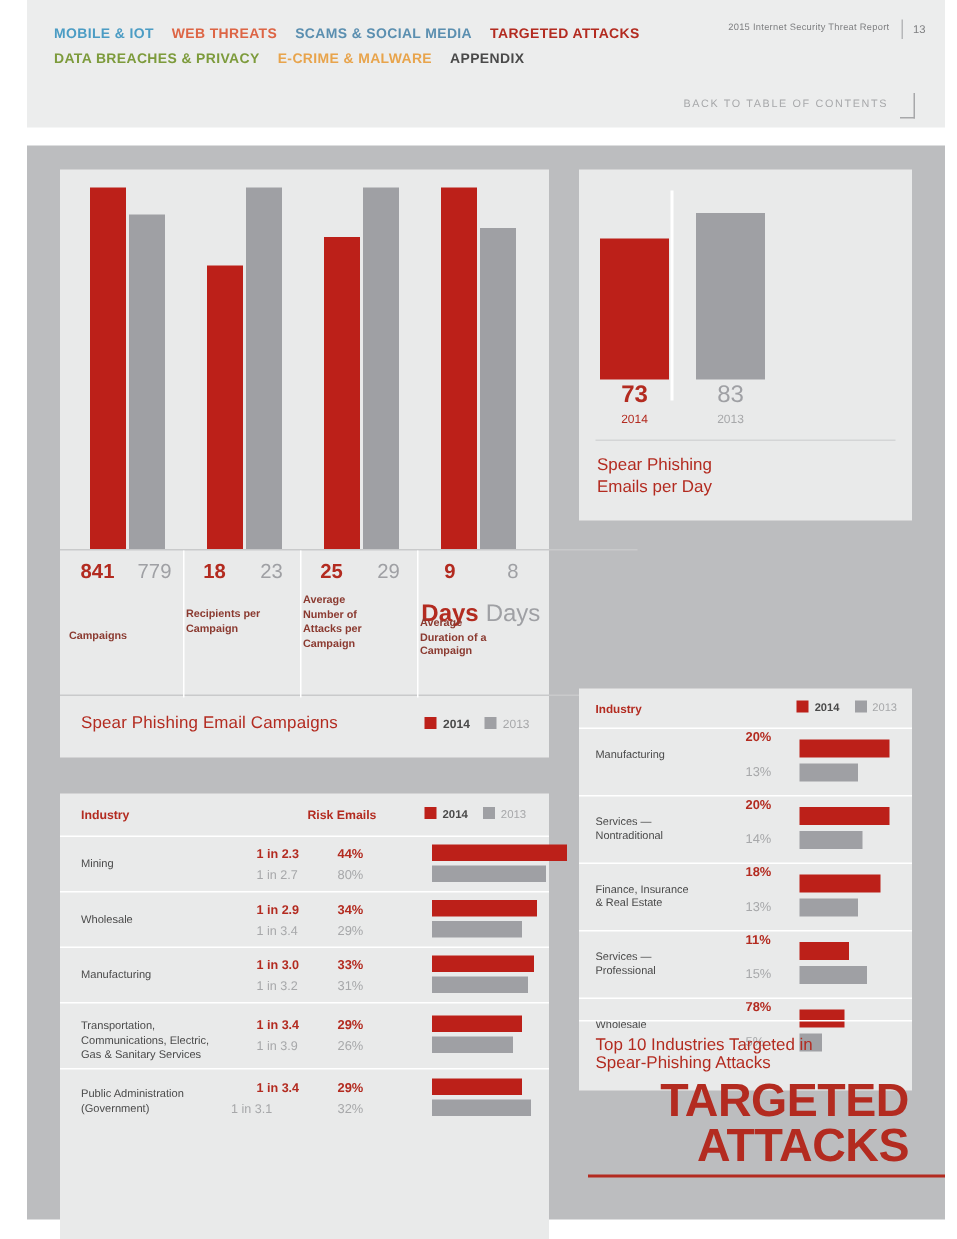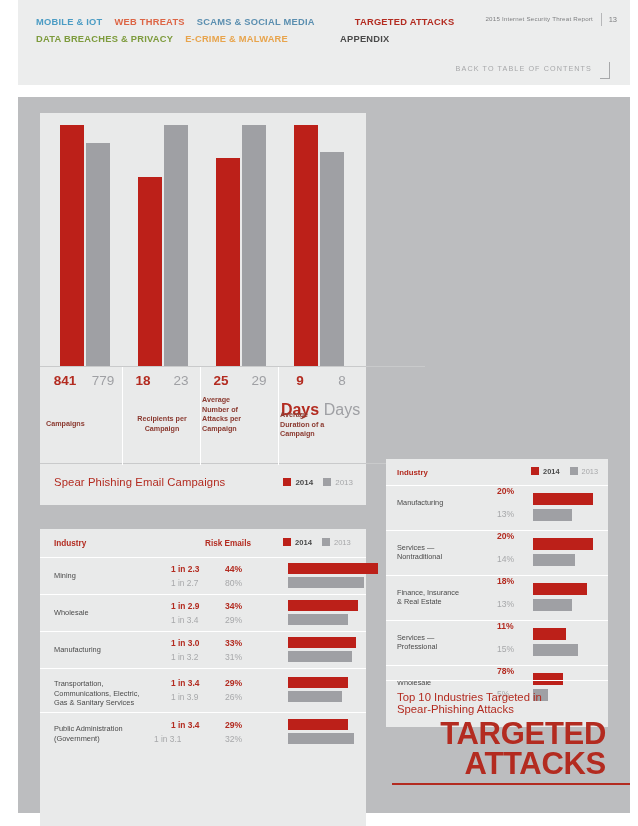--- a/index.html
+++ b/index.html
@@ -19,24 +19,24 @@
   .nav {
     position: absolute; left: 18px; top: 14px;
     font-size: 9.3px; font-weight: bold; letter-spacing: 0.25px;
     line-height: 17px;
   }
   .nav a { text-decoration: none; margin-right: 12px; white-space: nowrap; }
   .nav-row { display: block; }
   .c-mobile   { color: #4b9cc4; }
   .c-web      { color: #dd6545; }
   .c-scams    { color: #5b8fb0; }
-  .c-targeted { color: #b32b20; margin-left: 28px; }
+  .c-targeted { color: #b32b20; }
   .c-data     { color: #7d9b3c; }
   .c-ecrime   { color: #e8a44c; }
-  .c-appendix { color: #4a4a4a; margin-left: 40px; }
+  .c-appendix { color: #4a4a4a; }
 
   .rpt {
     position: absolute; right: 37px; top: 15px;
     font-size: 6.2px; color: #7e7f81; letter-spacing: 0.2px; white-space: nowrap;
   }
   .rpt-sep {
     position: absolute; right: 28px; top: 13px;
     width: 1px; height: 13px; background: #b6b7b9;
   }
   .rpt-page {
@@ -242,21 +242,21 @@
           <div class="val y13">779</div>
         </div>
         <div class="cap" style="left:6px;width:76px;top:52px;">Campaigns</div>
 
         <div class="cell" style="left:84px;width:38px;">
           <div class="val y14">18</div>
         </div>
         <div class="cell" style="left:122px;width:38px;">
           <div class="val y13">23</div>
         </div>
-        <div class="cap" style="left:84px;width:76px;top:47px;text-align:center;">Recipients per<br>Campaign</div>
+        <div class="cap" style="left:84px;width:76px;top:37px;">Recipients per<br>Campaign</div>
 
         <div class="cell" style="left:162px;width:38px;">
           <div class="val y14">25</div>
         </div>
         <div class="cell" style="left:200px;width:38px;">
           <div class="val y13">29</div>
         </div>
         <div class="cap" style="left:162px;width:76px;top:28px;">Average<br>Number of<br>Attacks per<br>Campaign</div>
 
         <div class="cell" style="left:240px;width:40px;">
@@ -356,20 +356,33 @@
         <div class="rr-ratio rr-14" style="left:131px;top:7px;">1 in 3.4</div>
         <div class="rr-pct   rr-14" style="left:185px;top:7px;">29%</div>
         <div class="rr-ratio rr-13" style="left:114px;top:21px;">1 in 3.1</div>
         <div class="rr-pct   rr-13" style="left:185px;top:21px;">32%</div>
         <div class="rr-bar y14" style="left:248px;top:6px;width:60px;"></div>
         <div class="rr-bar y13" style="left:248px;top:20px;width:66px;"></div>
       </div>
 
     </div>
 
+    <div class="panel p-epd">
+      <div class="epd-chart">
+        <div class="epd-bar y14" style="height:94px;"></div>
+        <div class="epd-bar y13" style="height:111px;"></div>
+      </div>
+      <div class="epd-mid"></div>
+      <div class="epd-num y14">73</div>
+      <div class="epd-num y13">83</div>
+      <div class="epd-yr  y14">2014</div>
+      <div class="epd-yr  y13">2013</div>
+      <div class="epd-sep"></div>
+      <div class="epd-title">Spear Phishing<br>Emails per Day</div>
+    </div>
 
     <div class="panel p-top10">
       <div class="t10-head">
         <div class="t10-h-ind">Industry</div>
         <div class="t10-legend">
           <span class="lg-sw y14"></span><span class="lg-t y14">2014</span><span class="lg-sw y13"></span><span class="lg-t y13">2013</span>
         </div>
       </div>
 
       <div class="t10-row" style="top:26px;">

